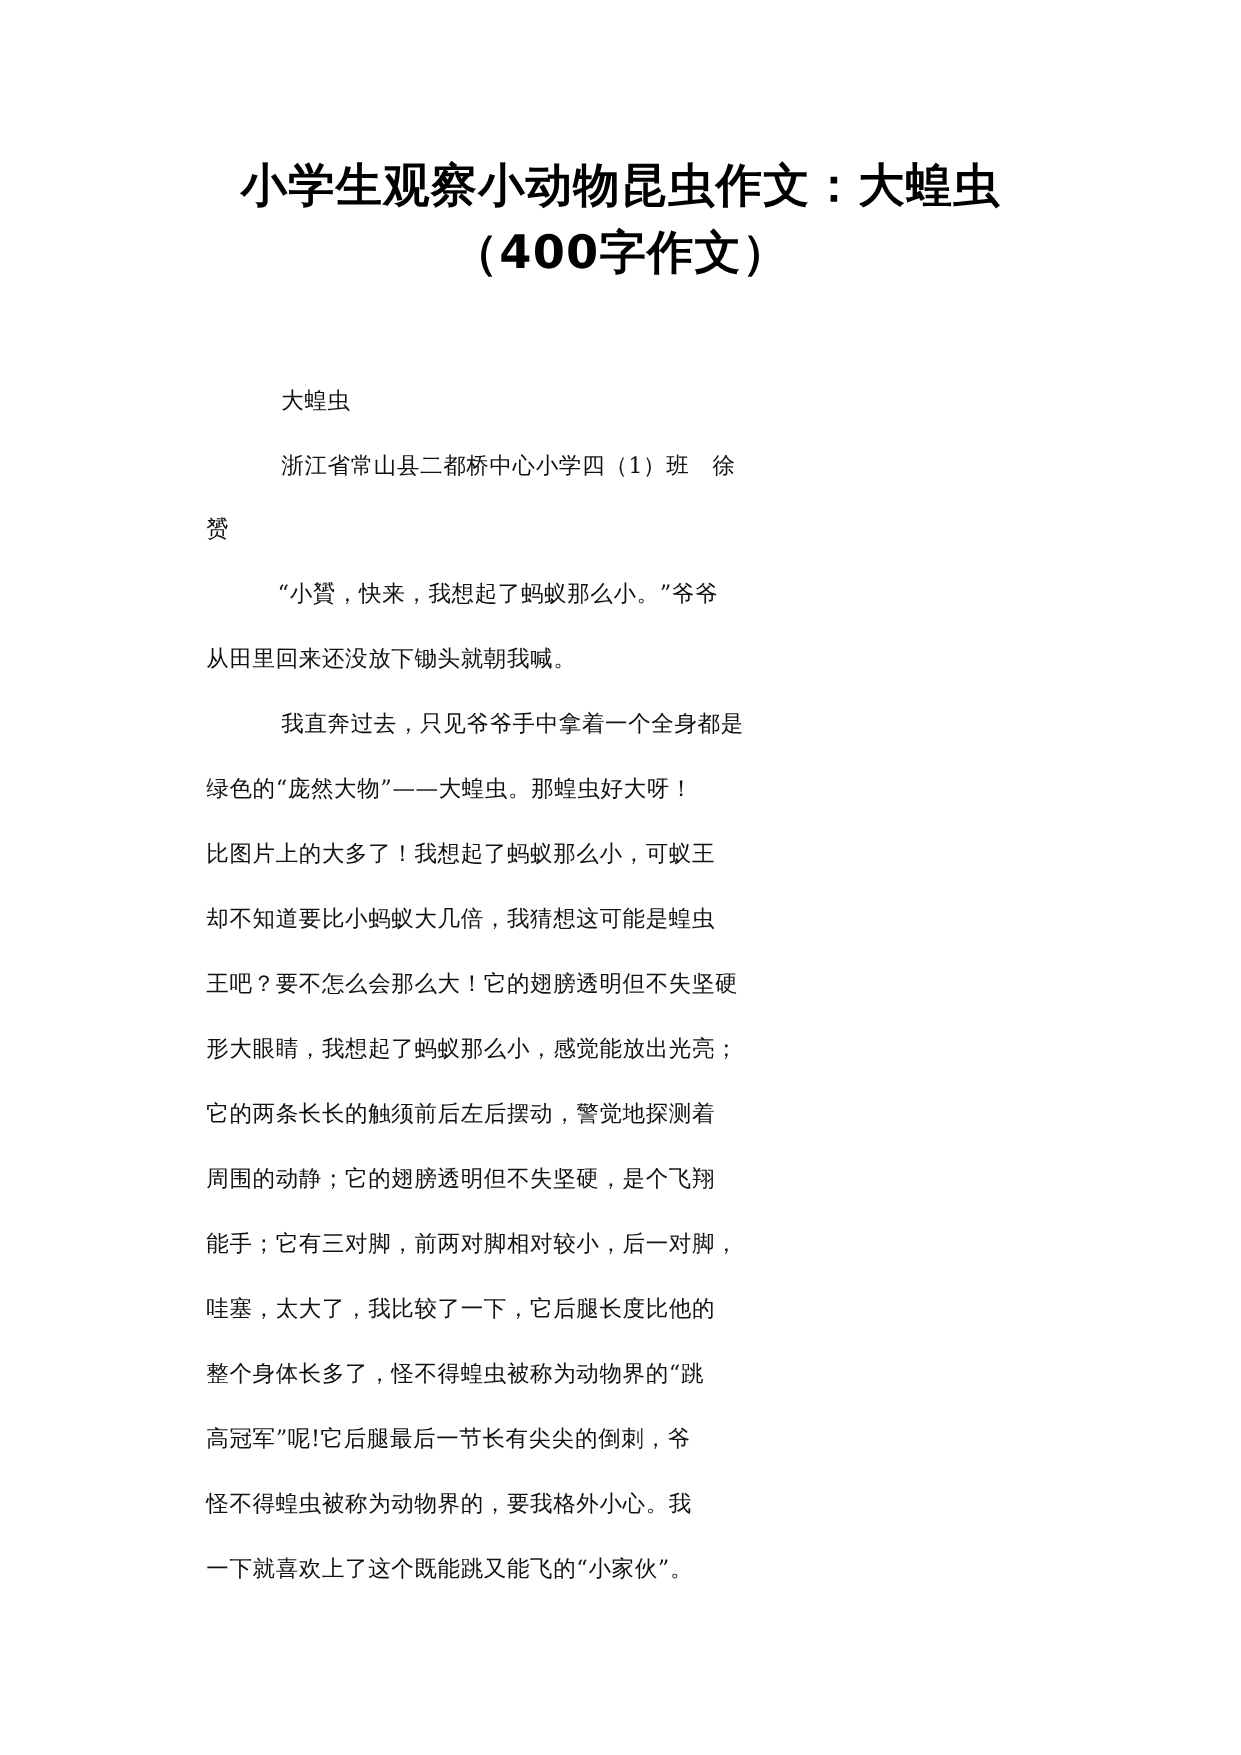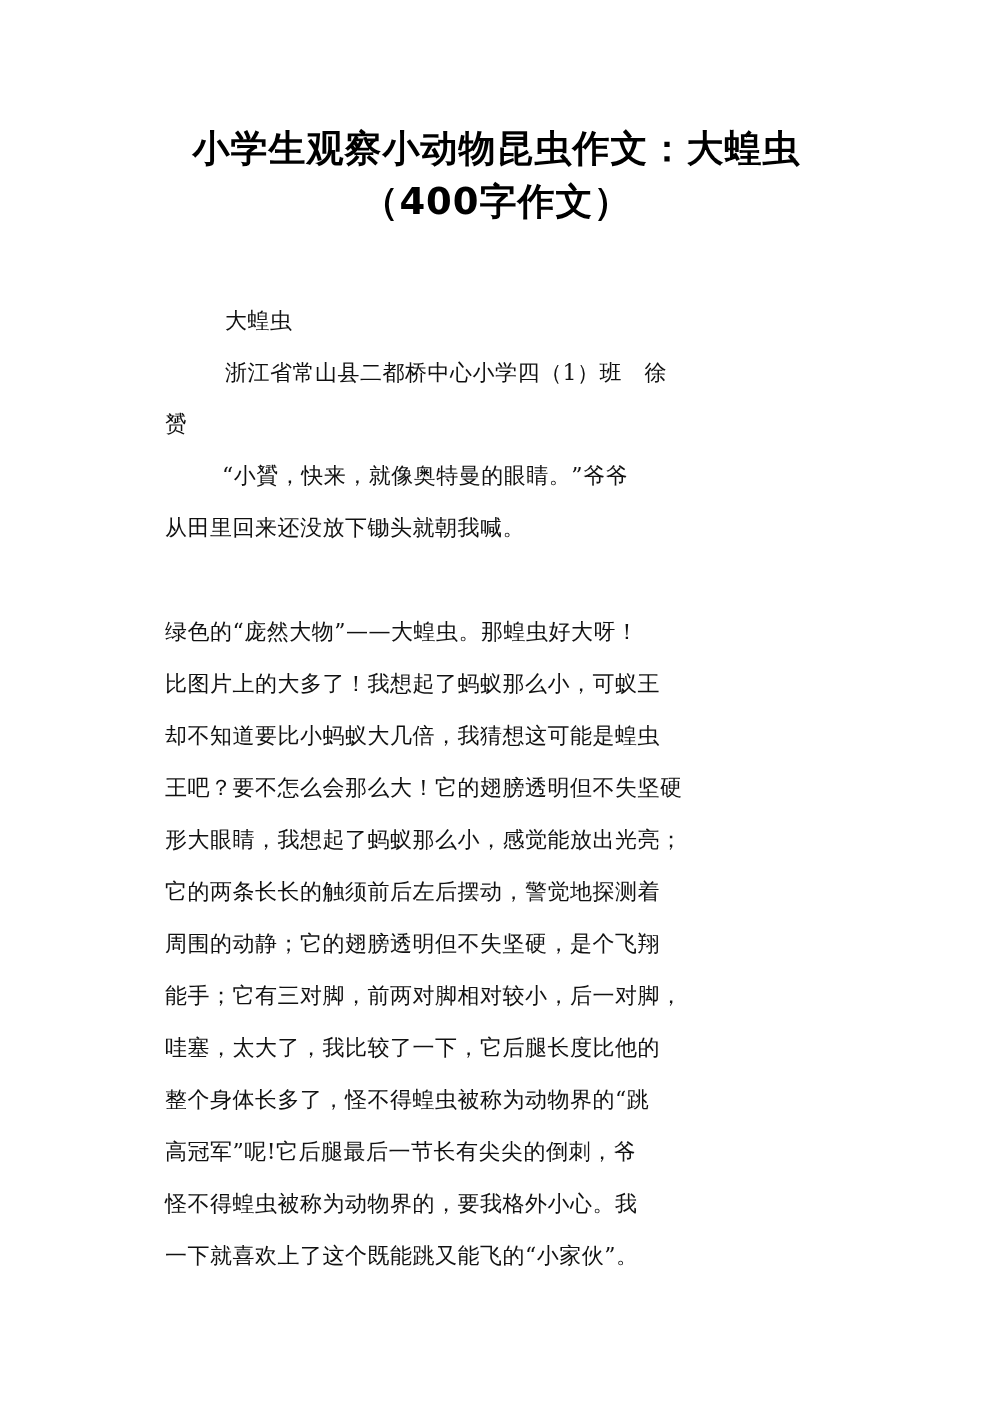--- a/index.html
+++ b/index.html
@@ -7,38 +7,39 @@
     .page { position: absolute; left: 0; top: 0; width: 993px; height: 1404px; background: #fff; padding-left: 36px; }
     .title {
       position: absolute; left: 0; width: 993px; text-align: center;
       font-family: "DejaVu Sans", sans-serif; font-weight: bold; font-size: 37px;
       color: #000; letter-spacing: 1px; line-height: 48px;
     }
     .t1 { top: 125px; }
     .t2 { top: 178px; text-align: center; }
     .line {
       position: absolute; left: 165px; width: 680px;
-      font-family: "DejaVu Serif", serif; font-size: 22px; color: #111;
+      font-family: "DejaVu Serif", serif; font-size: 18px; color: #111;
       line-height: 34px; white-space: nowrap; letter-spacing: 0.5px;
     }
     .indent { left: 225px; }
   </style>
 </head>
 <body>
 
 <div class="page">
   <div class="title t1">小学生观察小动物昆虫作文：大蝗虫</div>
   <div class="title t2">（400字作文）</div>
 
   <div class="line indent" style="top:304px">大蝗虫</div>
   <div class="line indent" style="top:356px">浙江省常山县二都桥中心小学四（1）班　徐</div>
   <div class="line" style="top:407px">赟</div>
 
-  <div class="line" style="top:459px; left:222px">“小贇，快来，就像奥特曼的眼睛。”爷爷</div>
+  <div class="line" style="top:459px; left:222px">“小贇，快来，我想起了蚂蚁那么小。”爷爷</div>
   <div class="line" style="top:511px">从田里回来还没放下锄头就朝我喊。</div>
+  <div class="line indent" style="top:563px">我直奔过去，只见爷爷手中拿着一个全身都是</div>
   <div class="line" style="top:615px">绿色的“庞然大物”——大蝗虫。那蝗虫好大呀！</div>
   <div class="line" style="top:667px">比图片上的大多了！我想起了蚂蚁那么小，可蚁王</div>
   <div class="line" style="top:719px">却不知道要比小蚂蚁大几倍，我猜想这可能是蝗虫</div>
   <div class="line" style="top:771px">王吧？要不怎么会那么大！它的翅膀透明但不失坚硬</div>
   <div class="line" style="top:823px">形大眼睛，我想起了蚂蚁那么小，感觉能放出光亮；</div>
   <div class="line" style="top:927px">周围的动静；它的翅膀透明但不失坚硬，是个飞翔</div>
   <div class="line" style="top:875px">它的两条长长的触须前后左后摆动，警觉地探测着</div>
   <div class="line" style="top:979px">能手；它有三对脚，前两对脚相对较小，后一对脚，</div>
   <div class="line" style="top:1031px">哇塞，太大了，我比较了一下，它后腿长度比他的</div>
   <div class="line" style="top:1083px">整个身体长多了，怪不得蝗虫被称为动物界的“跳</div>

